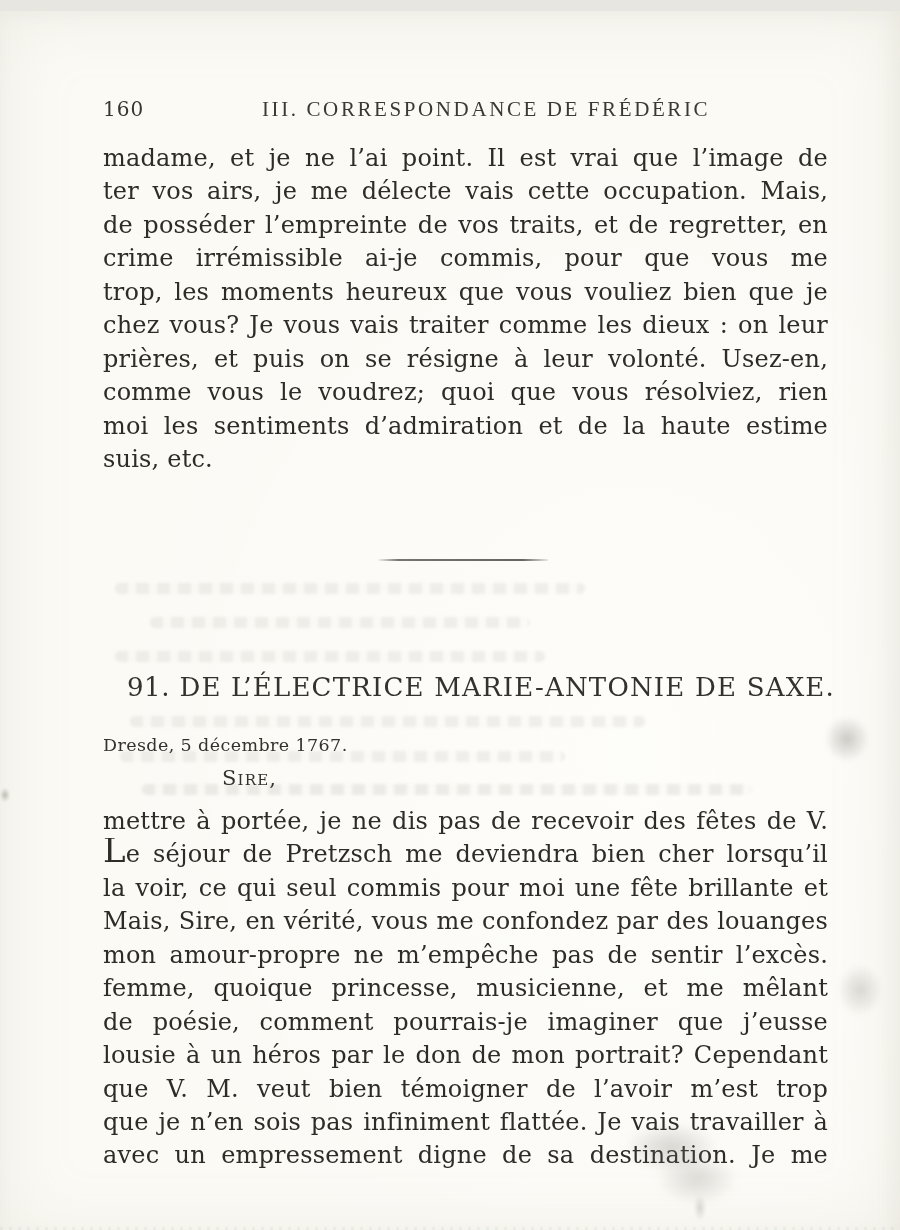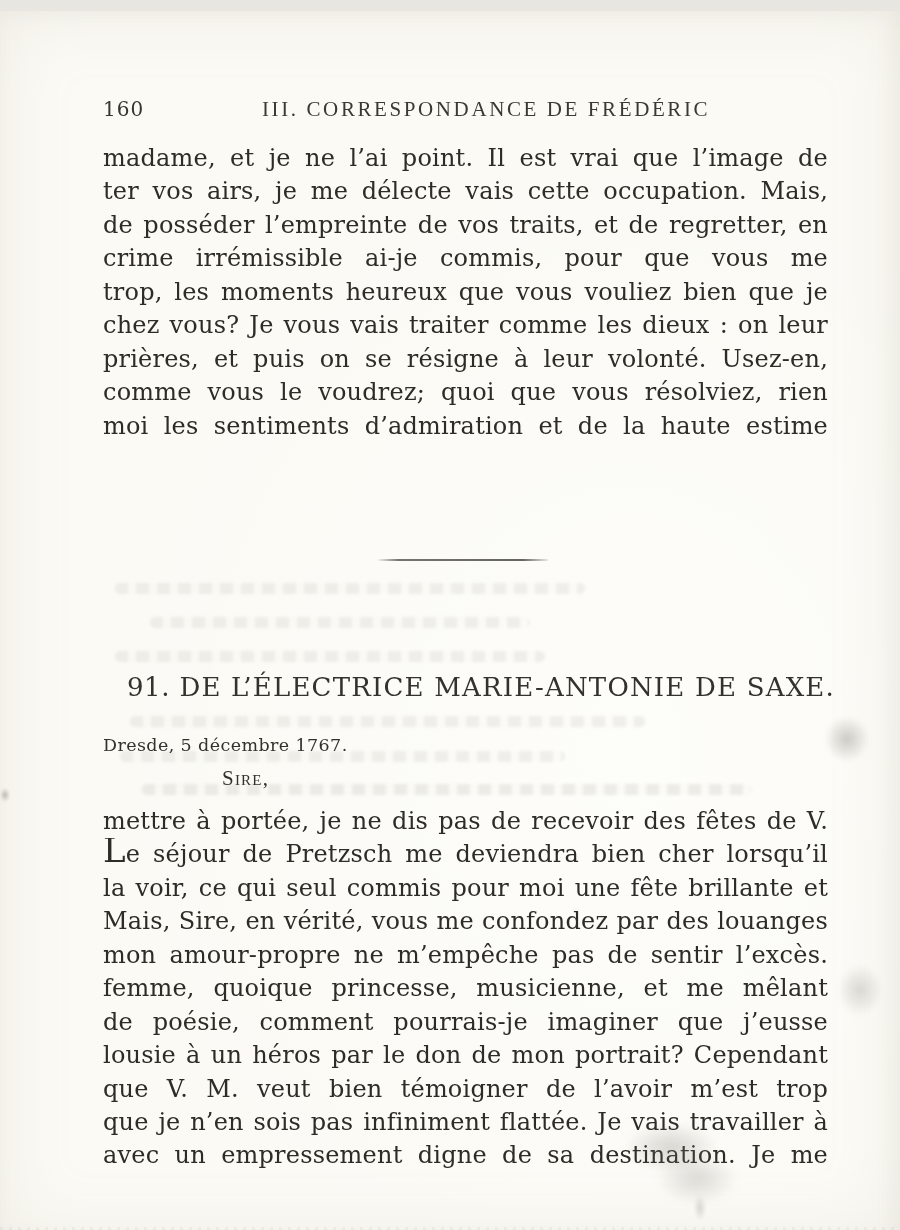--- a/index.html
+++ b/index.html
@@ -43,21 +43,21 @@
     text-align:right;font-size:26px;letter-spacing:1.2px;
     color:#34322c;white-space:nowrap;
   }
   .letter-number{letter-spacing:0.5px;}
   .dateline{
     position:absolute;top:724px;left:103px;width:684px;
     text-align:left;font-size:17.5px;letter-spacing:0.4px;color:#34322c;
   }
   .salutation{
     position:absolute;top:755px;left:222px;
-    font-variant:small-caps;font-size:21px;letter-spacing:1.2px;color:#34322c;font-family:Liberation Serif, serif;
+    font-variant:small-caps;font-size:21px;letter-spacing:1.2px;color:#34322c;
   }
   
   .ghost{
     position:absolute;height:11px;border-radius:5px;
     background:repeating-linear-gradient(90deg,rgba(152,149,140,0.32) 0 13px,rgba(152,149,140,0.04) 13px 21px);
     filter:blur(1.6px);opacity:0.42;
   }
   .g1{left:115px;top:572px;width:470px;}
   .g2{left:150px;top:606px;width:380px;}
   .g3{left:115px;top:640px;width:430px;}
@@ -107,20 +107,21 @@
   <div class="textblock para1">
     <div class="line">madame, et je ne l’ai point. Il est vrai que l’image de votre beau gé-</div>
     <div class="line">ter vos airs, je me délecte vais cette occupation. Mais, madame, quel</div>
     <div class="line">de posséder l’empreinte de vos traits, et de regretter, en les regar-</div>
     <div class="line">crime irrémissible ai-je commis, pour que vous me trouviez indigne</div>
     <div class="line">trop, les moments heureux que vous vouliez bien que je passasse</div>
     <div class="line">chez vous? Je vous vais traiter comme les dieux : on leur fait des</div>
     <div class="line">prières, et puis on se résigne à leur volonté. Usez-en, madame,</div>
     <div class="line">comme vous le voudrez; quoi que vous résolviez, rien n’altérera en</div>
     <div class="line">moi les sentiments d’admiration et de la haute estime avec laquelle je</div>
+    <div class="line line-last">suis, etc.</div>
   </div>
 
   <div class="divider"></div>
 
   <div class="ghost g1"></div>
   <div class="ghost g2"></div>
   <div class="ghost g3"></div>
 
   <div class="section-heading">
     <span class="letter-number">91.</span>

